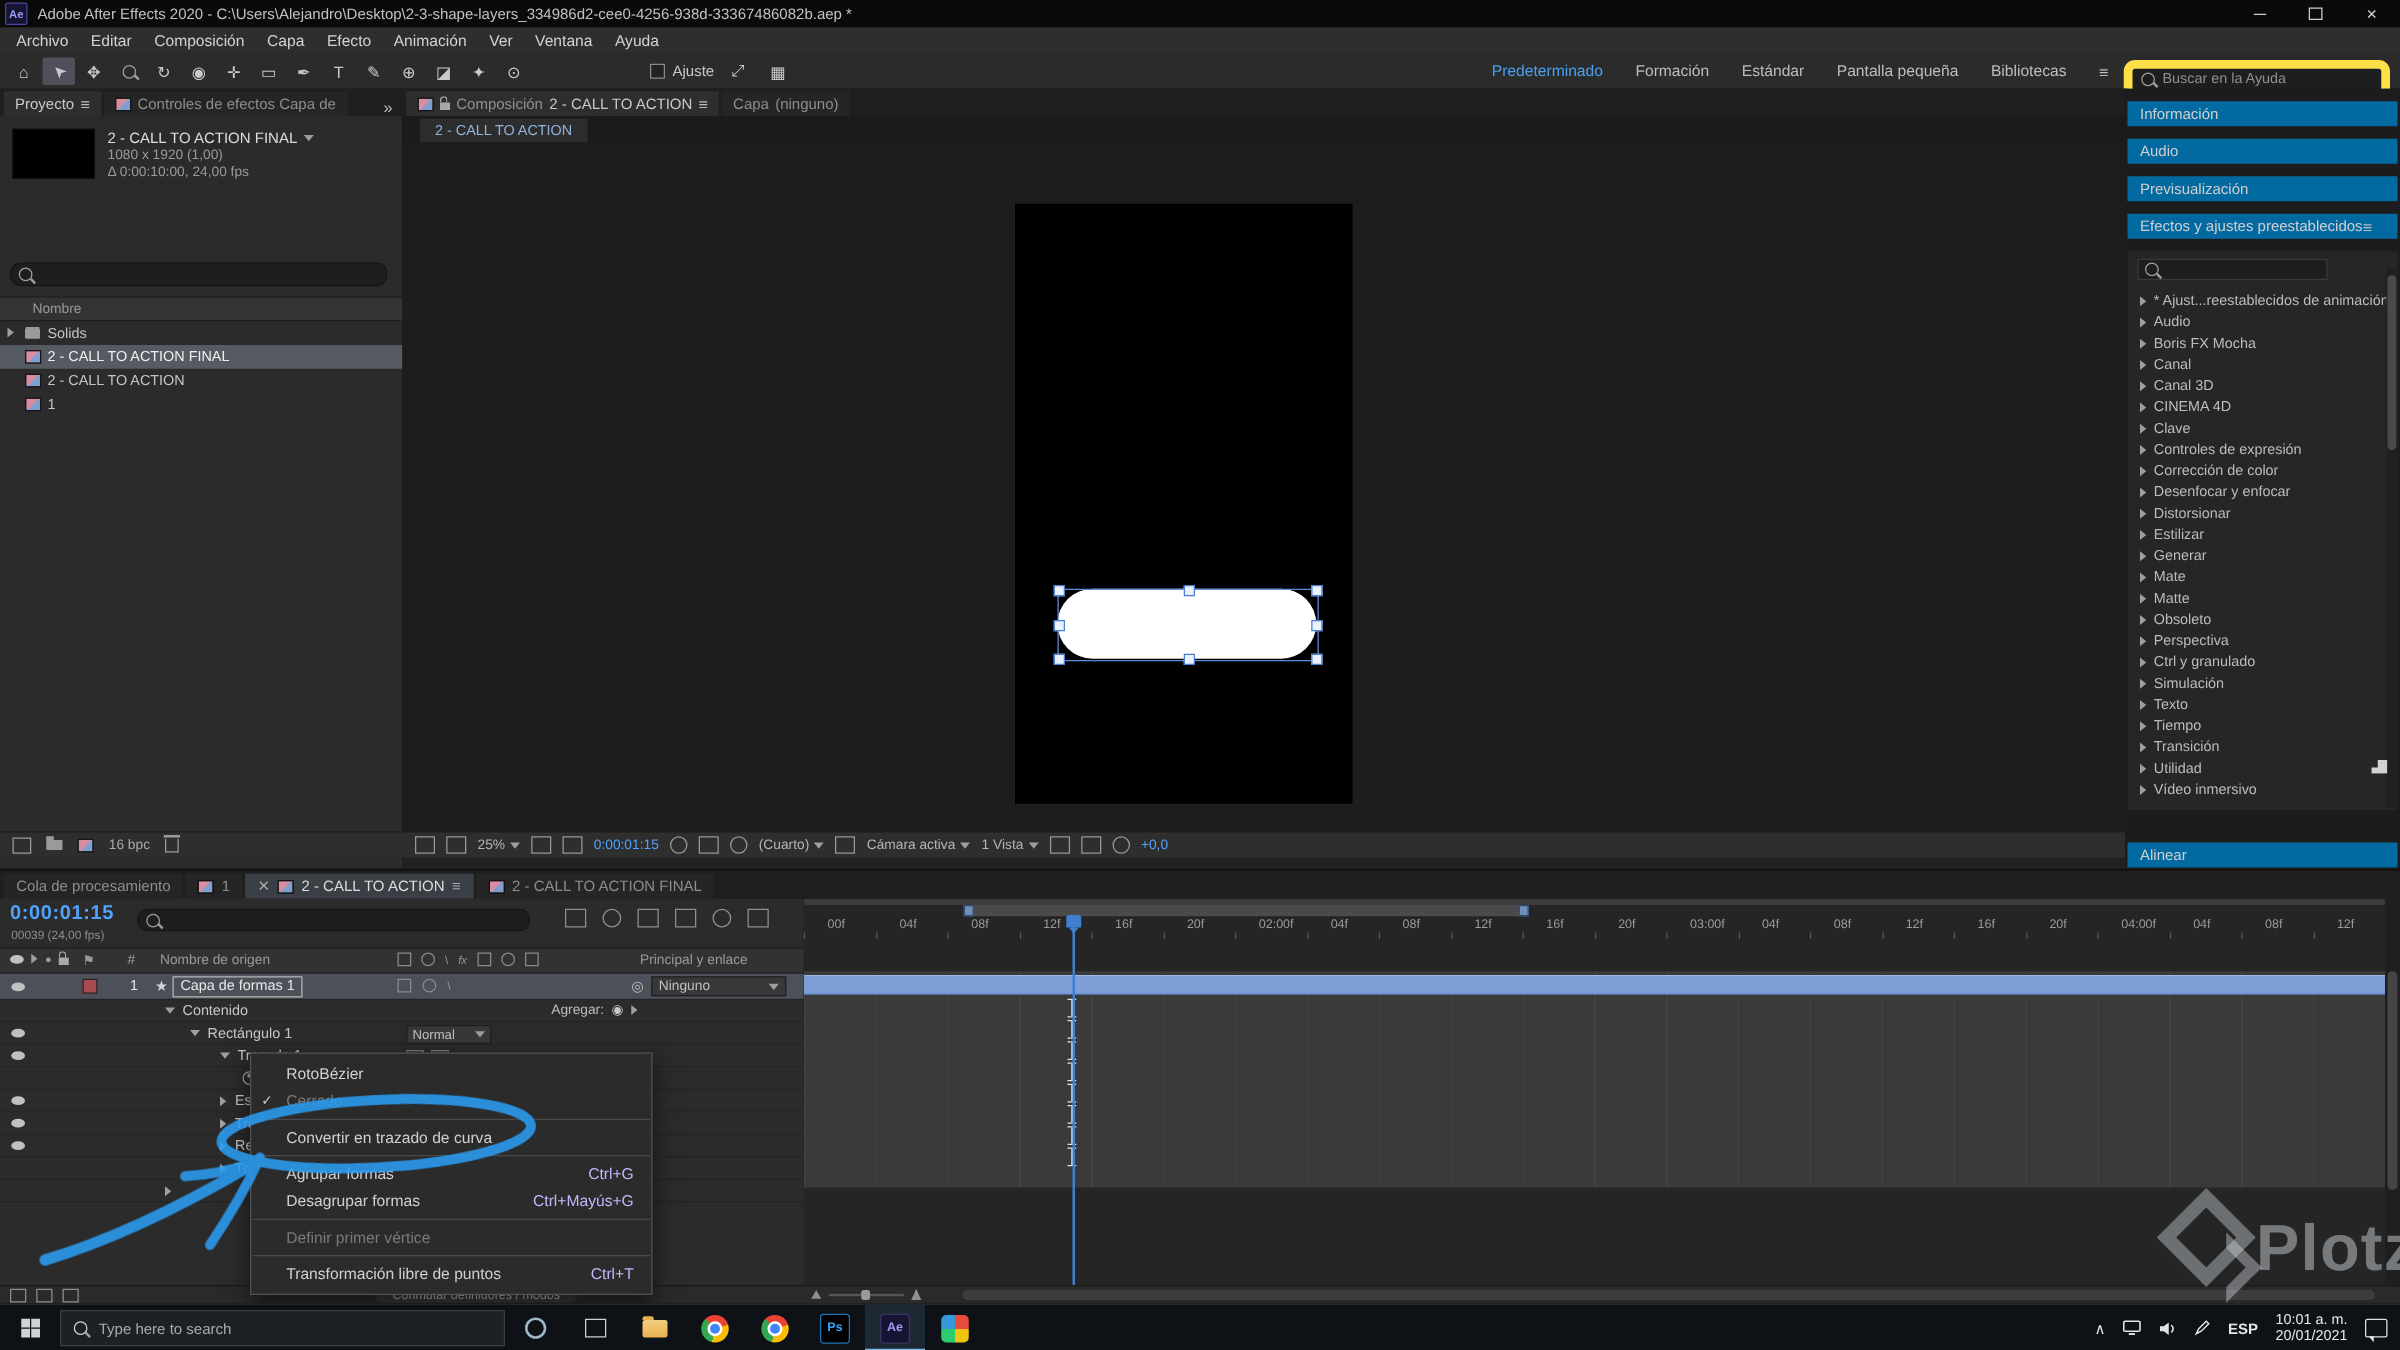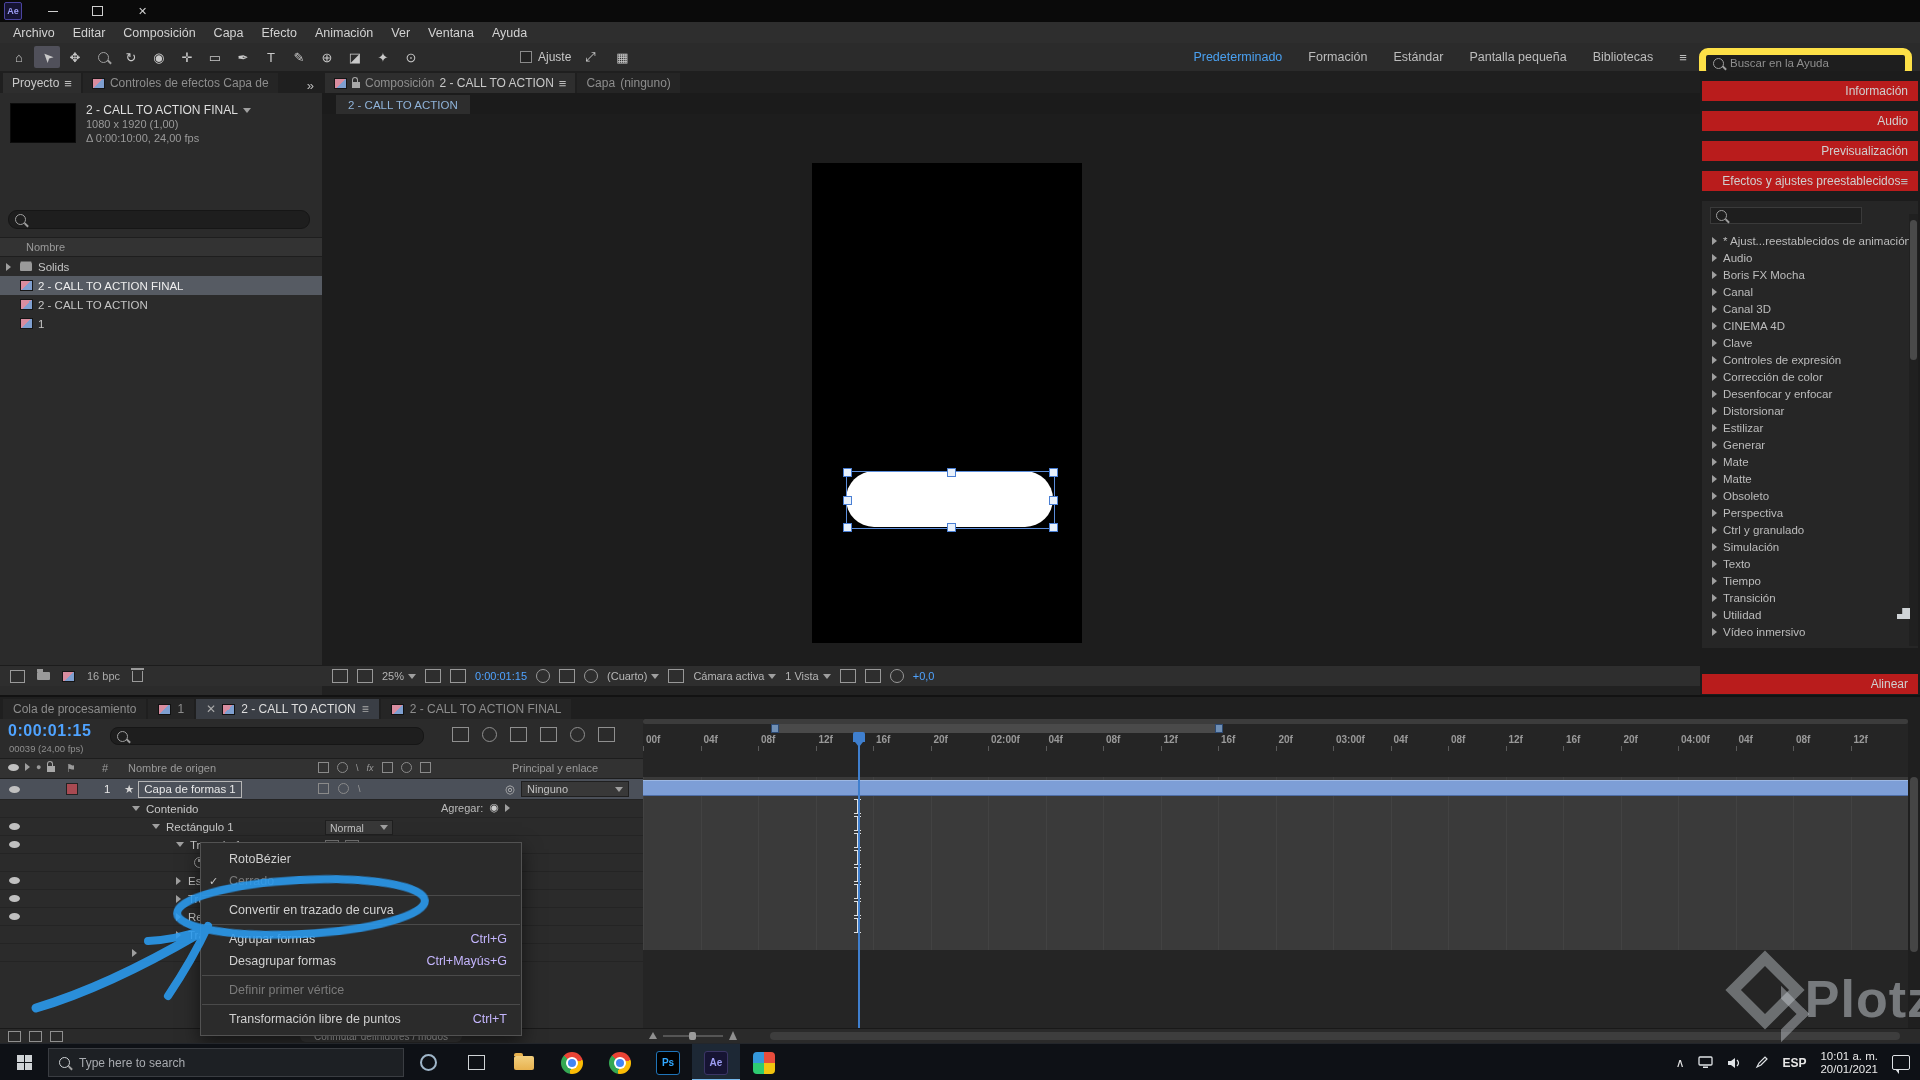--- a/index.html
+++ b/index.html
@@ -79,22 +79,22 @@
   .cbot{position:absolute;left:0;right:0;bottom:9px;height:20px;background:#2e2e2e;border-top:1px solid #1c1c1c;
         display:flex;align-items:center;gap:9px;padding:0 10px;font-size:11px;color:#b5b5b5;}
   .cicon{width:14px;height:12px;border:1px solid #989898;display:inline-block;flex:none;}
   .cicon.round{border-radius:50%;width:12px;}
   .ddv{display:flex;align-items:center;gap:4px;white-space:nowrap;}
   .tri-d{width:0;height:0;border-left:4px solid transparent;border-right:4px solid transparent;border-top:5px solid #9f9f9f;display:inline-block;}
   .tri-r{width:0;height:0;border-top:4px solid transparent;border-bottom:4px solid transparent;border-left:5px solid #9f9f9f;display:inline-block;}
   .blue{color:#4fa3ff;}
   
   #rightp{position:absolute;left:1700px;top:0;width:220px;height:624px;background:#1c1c1c;padding-top:10px;box-sizing:border-box;}
-  .fxp-header{height:20px;background:#b91c1c;margin:0 2px 10px 2px;display:flex;align-items:center;padding:0 10px;
-              font-size:12px;color:#cfcfcf;justify-content:flex-end;}
+  .fxp-header{height:20px;background:#0369a1;margin:0 2px 10px 2px;display:flex;align-items:center;padding:0 10px;
+              font-size:12px;color:#cfcfcf;justify-content:flex-start;}
   .fx-body{background:#262626;margin:0 2px;padding:6px 0 8px 0;}
   .fx-search{margin:0 8px 8px 8px;height:15px;background:#1e1e1e;border:1px solid #3a3a3a;display:flex;align-items:center;padding:0 5px;gap:5px;width:140px;}
   .fx-row{height:17px;display:flex;align-items:center;gap:6px;padding-left:10px;font-size:11.5px;color:#bcbcbc;white-space:nowrap;overflow:hidden;}
   .fx-scroll{position:absolute;right:2px;top:143px;width:9px;height:432px;background:#202020;}
   .fx-thumb{position:absolute;left:1px;right:1px;top:6px;height:140px;background:#4a4a4a;border-radius:4px;}
   .fx-corner{position:absolute;right:10px;bottom:76px;width:13px;height:11px;background:#cfd3d6;clip-path:polygon(0 100%,100% 100%,100% 0,40% 0,40% 55%,0 55%);}
   
   #timeline{position:absolute;top:695px;left:0;width:1920px;height:348px;background:#262626;border-top:2px solid #121212;box-sizing:border-box;}
   .tl-tabs{height:22px;background:#1f1f1f;display:flex;align-items:flex-end;gap:2px;padding-left:3px;}
   .tl-tab{height:20px;padding:0 10px;background:#252525;color:#8d8d8d;font-size:12px;display:flex;align-items:center;gap:6px;white-space:nowrap;}
@@ -139,21 +139,21 @@
   .miniswitch{width:12px;height:10px;border:1px solid #777;background:#333;display:inline-block;}
   .watch{width:9px;height:9px;border:1.5px solid #9f9f9f;border-radius:50%;position:relative;display:inline-block;}
   .watch::before{content:"";position:absolute;left:3px;top:1px;width:1.5px;height:3px;background:#9f9f9f;}
   .tl-right{position:absolute;left:643px;top:22px;right:12px;bottom:14px;background:#252525;overflow:hidden;}
   .navstrip{position:absolute;left:0;right:0;top:0;height:5px;background:#3c3c3c;border-radius:3px;}
   .workarea{position:absolute;left:128px;width:452px;top:5px;height:9px;background:#4a4a4a;}
   .wa-hdl{position:absolute;top:0;width:8px;height:9px;background:#6f8fb5;border:1px solid #2d4a73;box-sizing:border-box;}
   .rulerlabs{position:absolute;left:0;right:0;top:14px;height:18px;display:flex;}
   .ruler-slot{width:57.5px;flex:none;position:relative;font-size:10px;color:#9a9a9a;}
   .ruler-slot::before{content:"";position:absolute;left:0;bottom:0;width:1px;height:5px;background:#5a5a5a;}
-  .ruler-slot .rl{position:absolute;left:3px;top:1px;font-weight:bold;}
+  .ruler-slot .rl{position:absolute;left:19px;top:1px;}
   .rowsband{position:absolute;left:0;right:0;top:58px;height:173px;background:#3a3a3a;
             background-image:repeating-linear-gradient(to right,rgba(255,255,255,0.045) 0 1px,transparent 1px 57.5px);}
   .layerbar{position:absolute;left:0;right:0;top:61px;height:14px;background:#7d9ed6;border-top:1px solid #9db8e4;border-bottom:1px solid #4f6ea6;}
   .imark{position:absolute;width:7px;height:13px;border-top:1.5px solid #e2e2e2;border-bottom:1.5px solid #e2e2e2;}
   .imark::before{content:"";position:absolute;left:3px;top:0;bottom:0;width:1.5px;background:#e2e2e2;}
   .cti{position:absolute;left:215px;top:13px;bottom:0;width:2px;background:#3f7fce;}
   .cti-head{position:absolute;left:210px;top:13px;width:12px;height:10px;background:#3f7fce;border-radius:2px 2px 0 0;}
   .cti-head::after{content:"";position:absolute;top:10px;left:2px;border-left:4px solid transparent;border-right:4px solid transparent;border-top:5px solid #3f7fce;}
   .tl-vscroll{position:absolute;right:0;top:22px;width:12px;bottom:14px;background:#1f1f1f;}
   .vthumb{position:absolute;left:2px;right:2px;top:58px;height:175px;background:#454545;border-radius:5px;}
@@ -210,20 +210,21 @@
   .notif::after{content:"";position:absolute;left:2px;bottom:-5px;border-left:4px solid transparent;border-right:0 solid transparent;border-top:5px solid #dfe3e6;}
   .dim{color:#8f8f8f;}
 </style>
 </head>
 <body>
 
 <div class="screen">
 
   <div id="titlebar">
     <span class="ae-badge">Ae</span>
+    <span class="tb-title">Adobe After Effects 2020 - C:\Users\Alejandro\Desktop\2-3-shape-layers_334986d2-cee0-4256-938d-33367486082b.aep *</span>
     <span class="wbtns">
       <span class="wbtn">
           <i class="minline"></i>
         </span>
       <span class="wbtn">
           <i class="maxbox"></i>
         </span>
       <span class="wbtn">✕</span>
     </span>
   </div>

